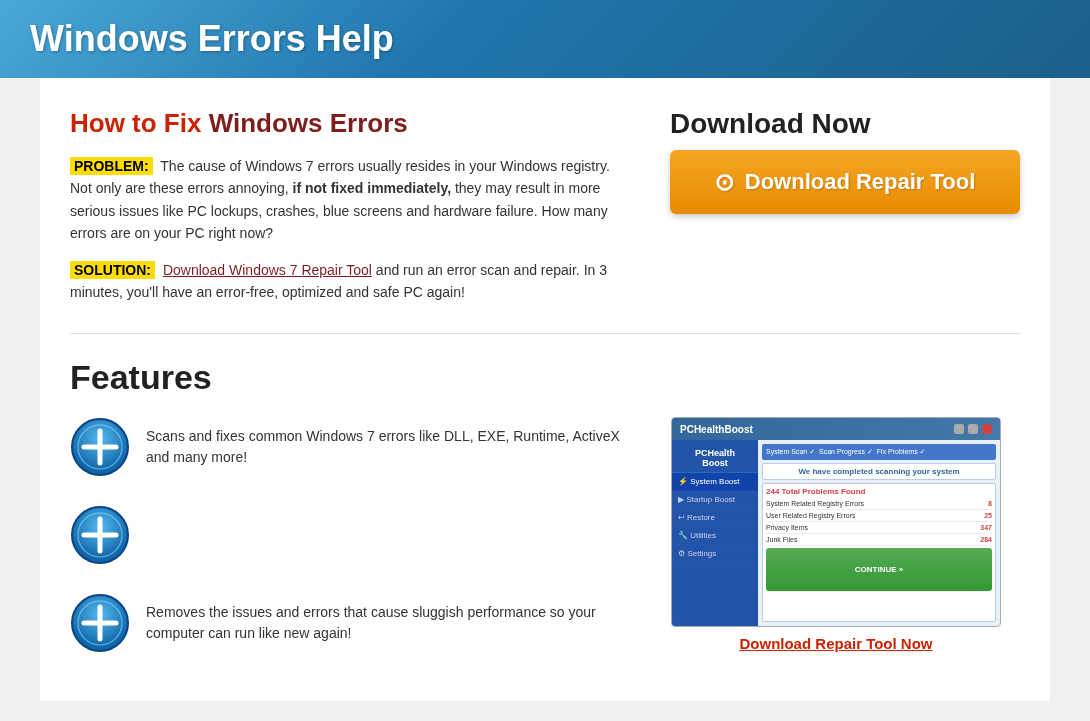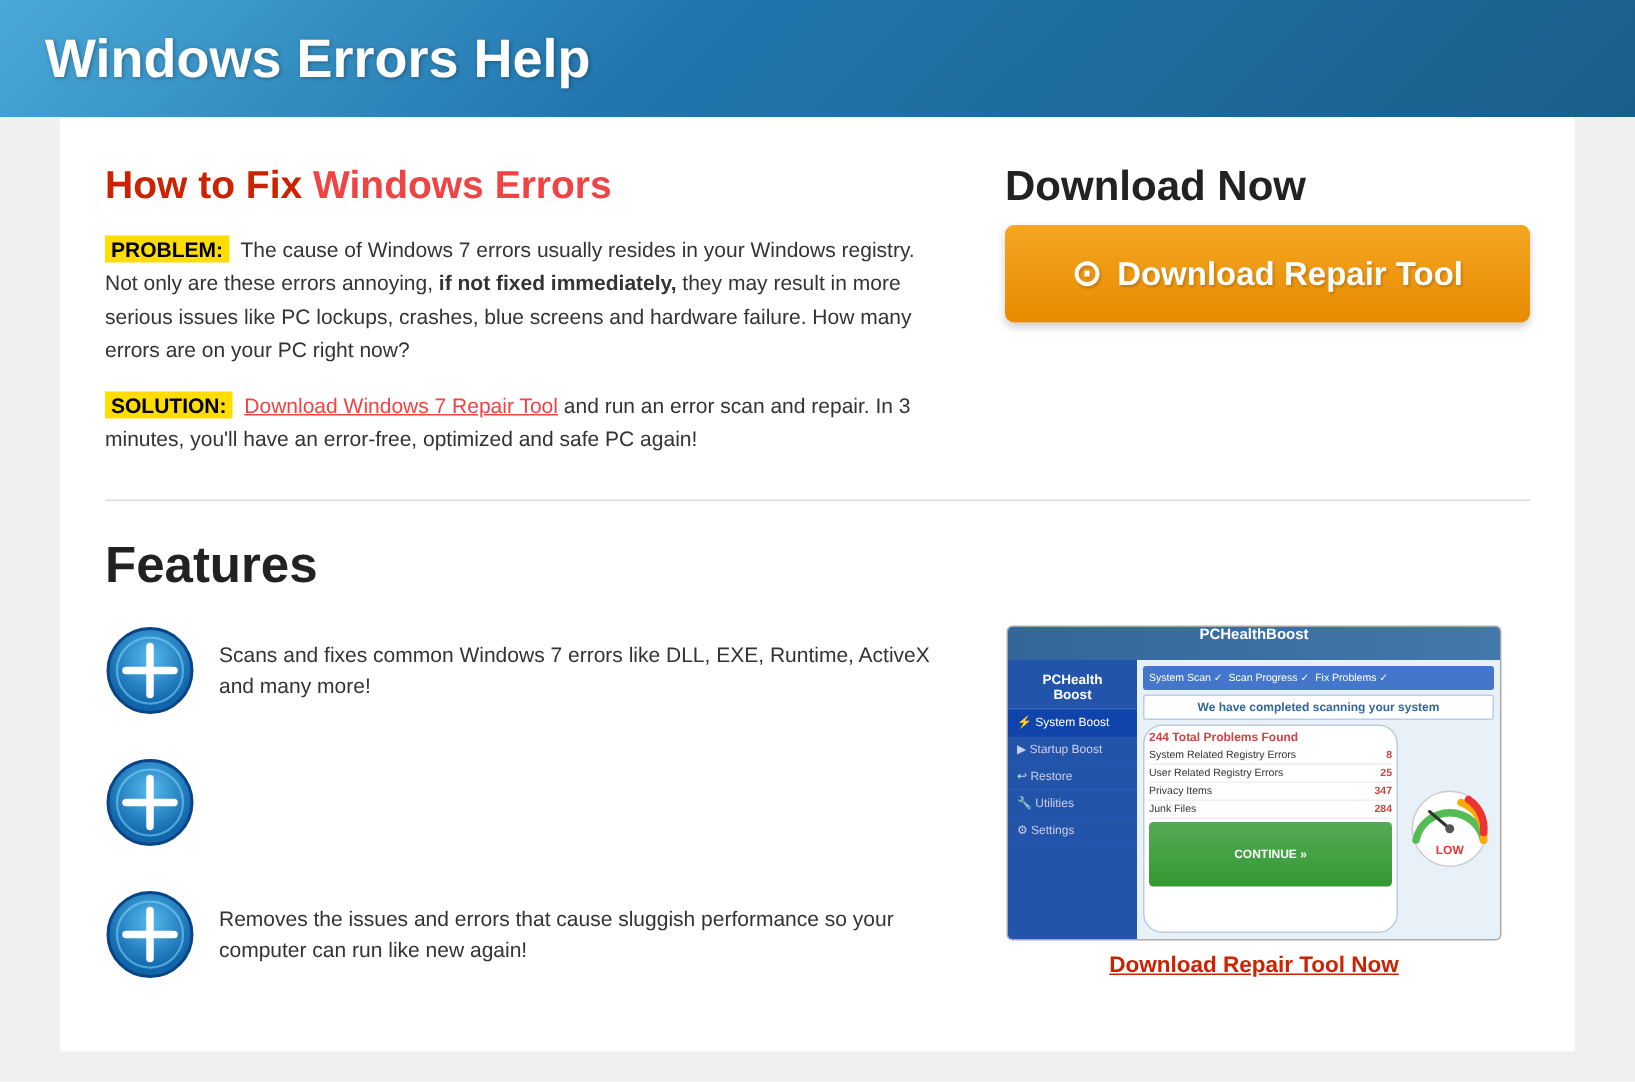--- a/index.html
+++ b/index.html
@@ -64,21 +64,21 @@
       font-weight: bold;
       color: #000000;
       padding: 1px 4px;
       margin-right: 4px;
     }
     .solution-text {
       line-height: 1.6;
       color: #333;
     }
     .solution-link {
-      color: #ef4444;
+      color: #7f1d1d;
       text-decoration: underline;
       cursor: pointer;
     }
     .download-now-title {
       font-size: 28px;
       font-weight: bold;
       color: #222;
       margin-bottom: 10px;
     }
     .download-info {
@@ -163,21 +163,20 @@
       display: flex;
       flex-direction: column;
     }
     .screenshot-titlebar {
       background: linear-gradient(to right, #336699, #4477aa);
       height: 22px;
       display: flex;
       align-items: center;
       padding: 0 8px;
       gap: 4px;
-      flex-direction: column;
     }
     .titlebar-dot {
       width: 10px;
       height: 10px;
       border-radius: 2px;
       background: #cc4444;
     }
     .titlebar-dot.min { background: #aaa; }
     .titlebar-dot.max { background: #aaa; }
     .screenshot-body {
@@ -242,21 +241,21 @@
     }
     .ss-gauge-area {
       display: flex;
       gap: 4px;
       flex: 1;
     }
     .ss-results {
       flex: 1;
       background: #fff;
       border: 1px solid #bbccdd;
-      border-radius: 13px;
+      border-radius: 2px;
       padding: 3px;
       font-size: 7px;
     }
     .ss-result-row {
       border-bottom: 1px solid #eee;
       padding: 2px 0;
       color: #333;
     }
     .ss-result-row .count {
       color: #cc4444;
@@ -296,21 +295,21 @@
 <div class="header-banner">
   <h1>Windows Errors Help</h1>
 </div>
 
 <div class="main-content">
 
   <div class="top-section">
 
     <div class="left-col">
       <h2 class="how-to-fix-title">
-        <span>How to Fix </span><span style="color:#ef4444;">Windows Errors</span>
+        <span>How to Fix </span><span style="color:#7f1d1d;">Windows Errors</span>
       </h2>
       <p class="problem-text">
         <span class="problem-label">PROBLEM:</span><span> The cause of Windows 7 errors usually resides in your Windows registry.  Not only are these errors annoying, </span><strong>if not fixed immediately,</strong><span> they may result in more serious issues like PC lockups, crashes, blue screens and hardware failure.  How many errors are on your PC right now?</span>
       </p>
       <p class="solution-text">
         <span class="solution-label">SOLUTION:</span> <a class="solution-link">Download Windows 7 Repair Tool</a><span> and run an error scan and repair.  In 3 minutes, you'll have an error-free, optimized and safe PC again!</span>
       </p>
     </div>
 
     <div class="right-col">
@@ -424,39 +423,20 @@
                   </div>
                   <div class="ss-result-row">
                     Privacy Items<span class="count">347</span>
                   </div>
                   <div class="ss-result-row">
                     Junk Files<span class="count">284</span>
                   </div>
                   <div class="continue-btn">CONTINUE »</div>
                 </div>
 
-                <div class="ss-gauge">
-                  <svg width="55" height="55" viewBox="0 0 55 55">
-                    <defs>
-                      <radialGradient id="gaugeGrad" cx="50%" cy="50%" r="50%">
-                        <stop offset="0%" stop-color="#ffeecc"></stop>
-                        <stop offset="100%" stop-color="#ffaa00"></stop>
-                      </radialGradient>
-                    </defs>
-                    <circle cx="27.5" cy="27.5" r="25" fill="#fff" stroke="#ccc" stroke-width="1"></circle>
-
-                    <path d="M 5 35 A 23 23 0 0 1 50 35" fill="none" stroke="#55bb55" stroke-width="5" stroke-linecap="round"></path>
-                    <path d="M 35 10 A 23 23 0 0 1 50 35" fill="none" stroke="#ffaa00" stroke-width="5" stroke-linecap="round"></path>
-                    <path d="M 40 8 A 23 23 0 0 1 50 30" fill="none" stroke="#ee3333" stroke-width="5" stroke-linecap="round"></path>
-
-                    <line x1="27.5" y1="27.5" x2="14" y2="16" stroke="#333" stroke-width="2" stroke-linecap="round"></line>
-                    <circle cx="27.5" cy="27.5" r="3" fill="#555"></circle>
-                    <text x="27.5" y="44" text-anchor="middle" font-size="8" fill="#ee3333" font-weight="bold">LOW</text>
-                  </svg>
-                </div>
               </div>
             </div>
           </div>
         </div>
         <a class="screenshot-download-link">Download Repair Tool Now</a>
       </div>
 
     </div>
   </div>
 

